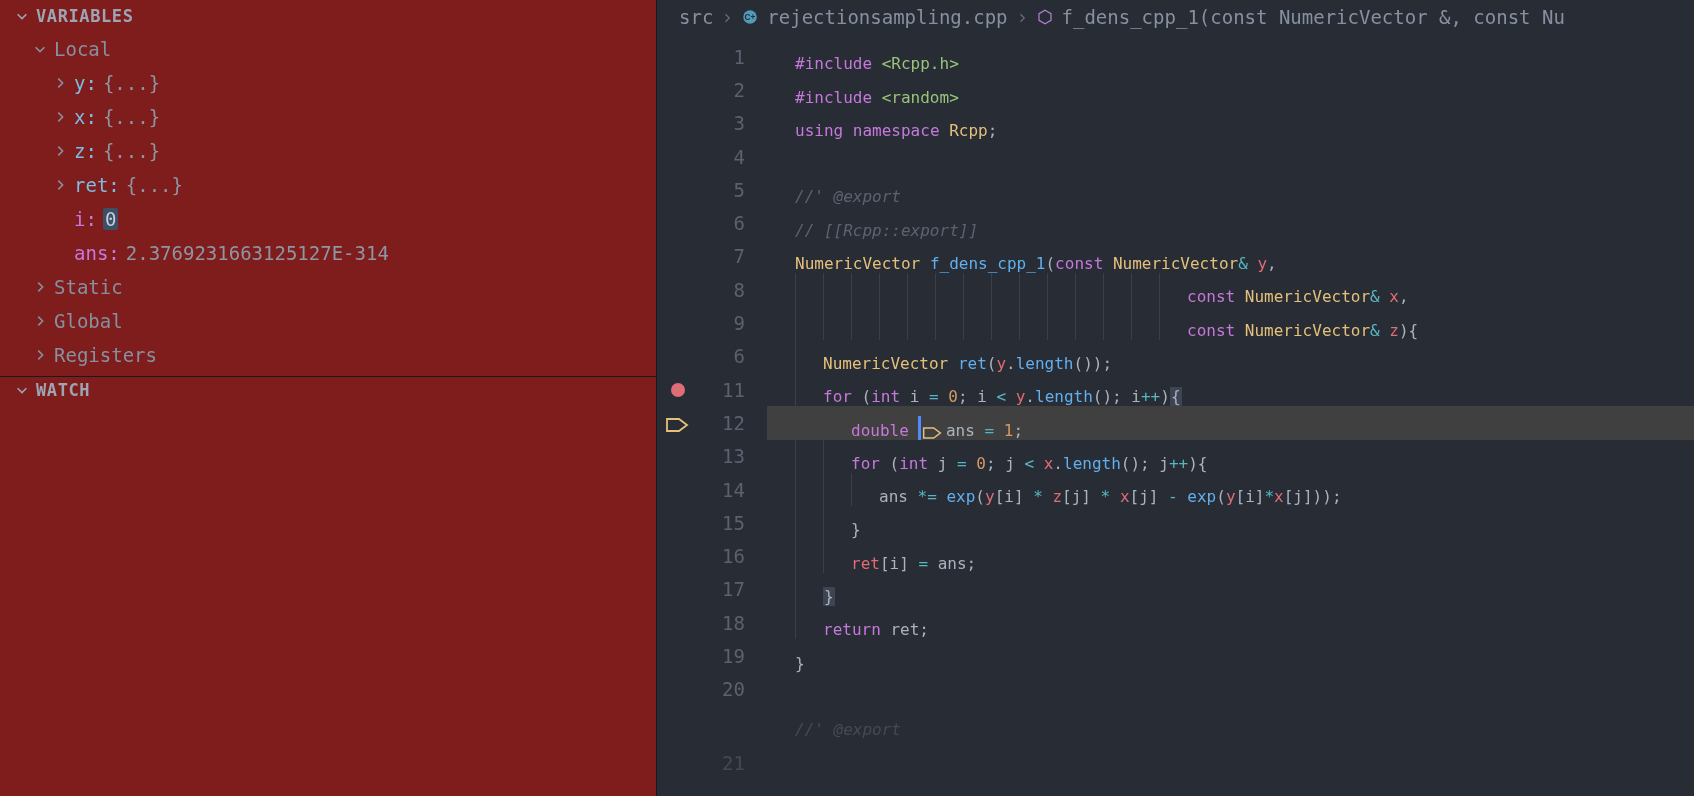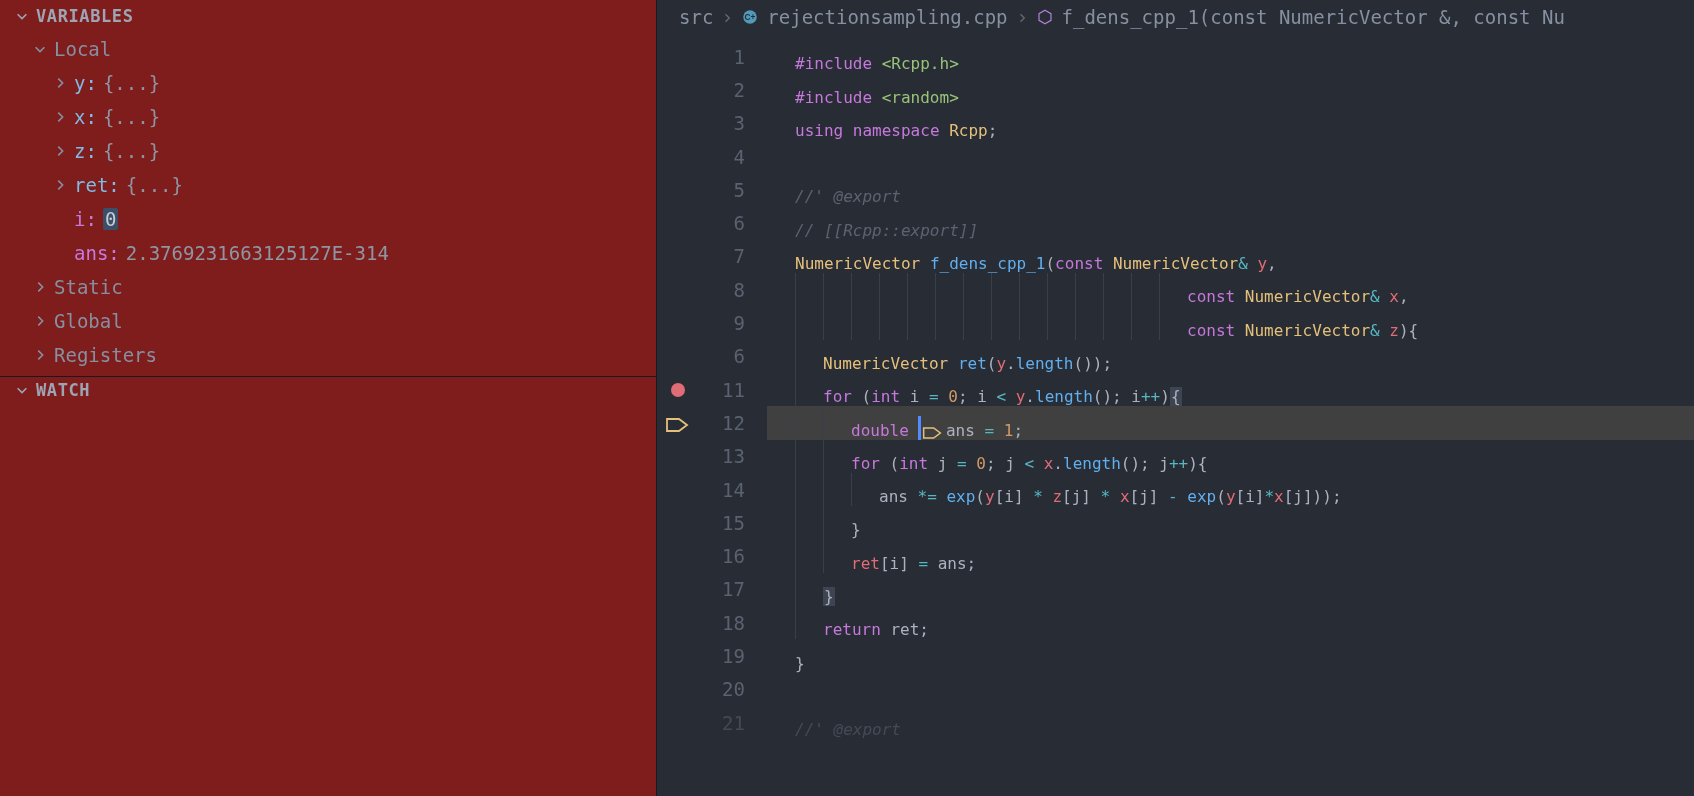--- a/index.html
+++ b/index.html
@@ -315,21 +315,21 @@
                 <path d="M2 2 L14 2 L22 8 L14 14 L2 14 Z" fill="none" stroke="#e5c07b" stroke-width="1.8"></path>
               </svg></span></div>
           <div class="gline">13</div>
           <div class="gline">14</div>
           <div class="gline">15</div>
           <div class="gline">16</div>
           <div class="gline">17</div>
           <div class="gline">18</div>
           <div class="gline">19</div>
           <div class="gline">20</div>
-          <div class="gline" style="opacity: 0.55;">21</div>
+          <div class="gline" style="opacity: 0.55; margin-top: 40px;">21</div>
         </div>
       <div class="code-lines" id="code-lines">
           <div class="cline"><span class="indent-blank"></span><span class="pre">#include </span><span class="str">&lt;Rcpp.h&gt;</span></div>
           <div class="cline"><span class="indent-blank"></span><span class="pre">#include </span><span class="str">&lt;random&gt;</span></div>
           <div class="cline"><span class="indent-blank"></span><span class="kw">using</span><span class="plain"> </span><span class="kw">namespace</span><span class="plain"> </span><span class="type">Rcpp</span><span class="plain">;</span></div>
           <div class="cline"><span class="indent-blank"></span></div>
           <div class="cline"><span class="indent-blank"></span><span class="cmt">//' @export</span></div>
           <div class="cline"><span class="indent-blank"></span><span class="cmt">// [[Rcpp::export]]</span></div>
           <div class="cline"><span class="indent-blank"></span><span class="type">NumericVector</span><span class="plain"> </span><span class="fn">f_dens_cpp_1</span><span class="plain">(</span><span class="kw">const</span><span class="plain"> </span><span class="type">NumericVector</span><span class="op">&amp;</span><span class="plain"> </span><span class="id">y</span><span class="plain">,</span></div>
           <div class="cline"><span class="indent-blank"></span><span class="indent-guide"></span><span class="indent-guide"></span><span class="indent-guide"></span><span class="indent-guide"></span><span class="indent-guide"></span><span class="indent-guide"></span><span class="indent-guide"></span><span class="indent-guide"></span><span class="indent-guide"></span><span class="indent-guide"></span><span class="indent-guide"></span><span class="indent-guide"></span><span class="indent-guide"></span><span class="indent-guide"></span><span class="kw">const</span><span class="plain"> </span><span class="type">NumericVector</span><span class="op">&amp;</span><span class="plain"> </span><span class="id">x</span><span class="plain">,</span></div>

